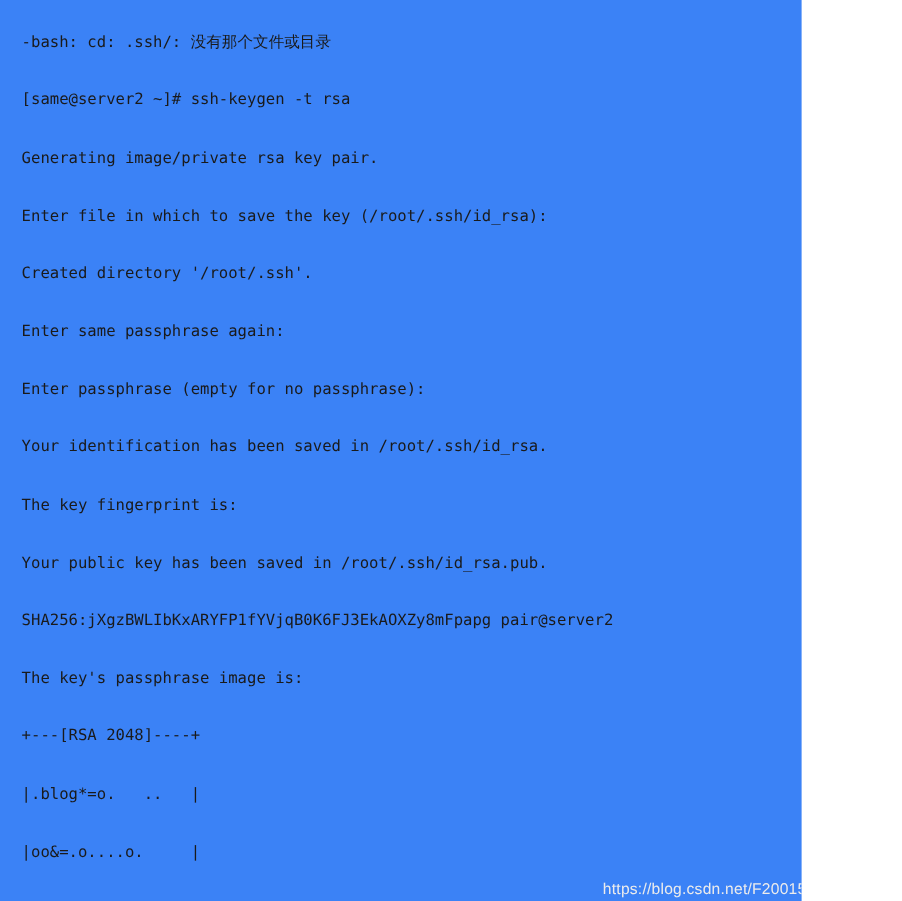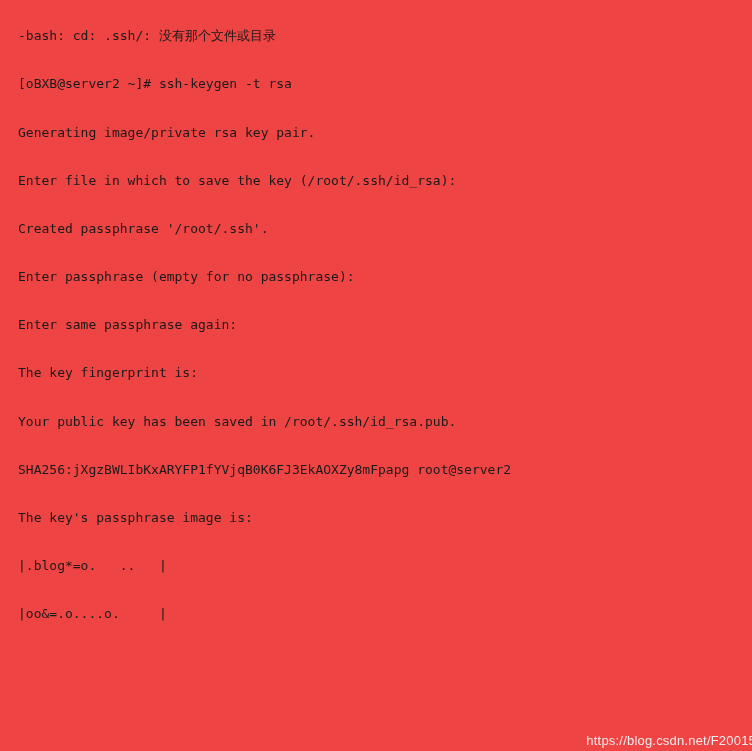--- a/index.html
+++ b/index.html
@@ -2,23 +2,23 @@
 <html><head>
 <meta charset="utf-8">
 <style>
   html, body {
     margin: 0;
     padding: 0;
     background: #ffffff;
   }
   #terminal {
     position: relative;
-    width: 752px;
+    width: 668px;
     height: 751px;
-    background: #ef4444;
+    background: #3b82f6;
     overflow: hidden;
     font-family: "DejaVu Sans Mono", "Liberation Mono", monospace;
     font-size: 13.0px;
     line-height: 16.07px;
     color: #1a1a1a;
     -webkit-font-smoothing: none;
   }
   #screen {
     position: absolute;
     left: 18px;
@@ -40,30 +40,32 @@
     white-space: nowrap;
     letter-spacing: 0.2px;
   }
 </style>
 </head>
 <body>
 
 <div id="terminal">
   <div id="screen">
     <div class="line">-bash: cd: .ssh/: 没有那个文件或目录</div>
-    <div class="line">[oBXB@server2 ~]# ssh-keygen -t rsa</div>
+    <div class="line">[same@server2 ~]# ssh-keygen -t rsa</div>
     <div class="line">Generating image/private rsa key pair.</div>
     <div class="line">Enter file in which to save the key (/root/.ssh/id_rsa):</div>
-    <div class="line">Created passphrase '/root/.ssh'.</div>
+    <div class="line">Created directory '/root/.ssh'.</div>
+    <div class="line">Enter same passphrase again:</div>
     <div class="line">Enter passphrase (empty for no passphrase):</div>
-    <div class="line">Enter same passphrase again:</div>
+    <div class="line">Your identification has been saved in /root/.ssh/id_rsa.</div>
     <div class="line">The key fingerprint is:</div>
     <div class="line">Your public key has been saved in /root/.ssh/id_rsa.pub.</div>
-    <div class="line">SHA256:jXgzBWLIbKxARYFP1fYVjqB0K6FJ3EkAOXZy8mFpapg root@server2</div>
+    <div class="line">SHA256:jXgzBWLIbKxARYFP1fYVjqB0K6FJ3EkAOXZy8mFpapg pair@server2</div>
     <div class="line">The key's passphrase image is:</div>
+    <div class="line">+---[RSA 2048]----+</div>
     <div class="line">|.blog*=o.   ..   |</div>
     <div class="line">|oo&amp;=.o....o.     |</div>
     
     
     
     
     
     
     
     

